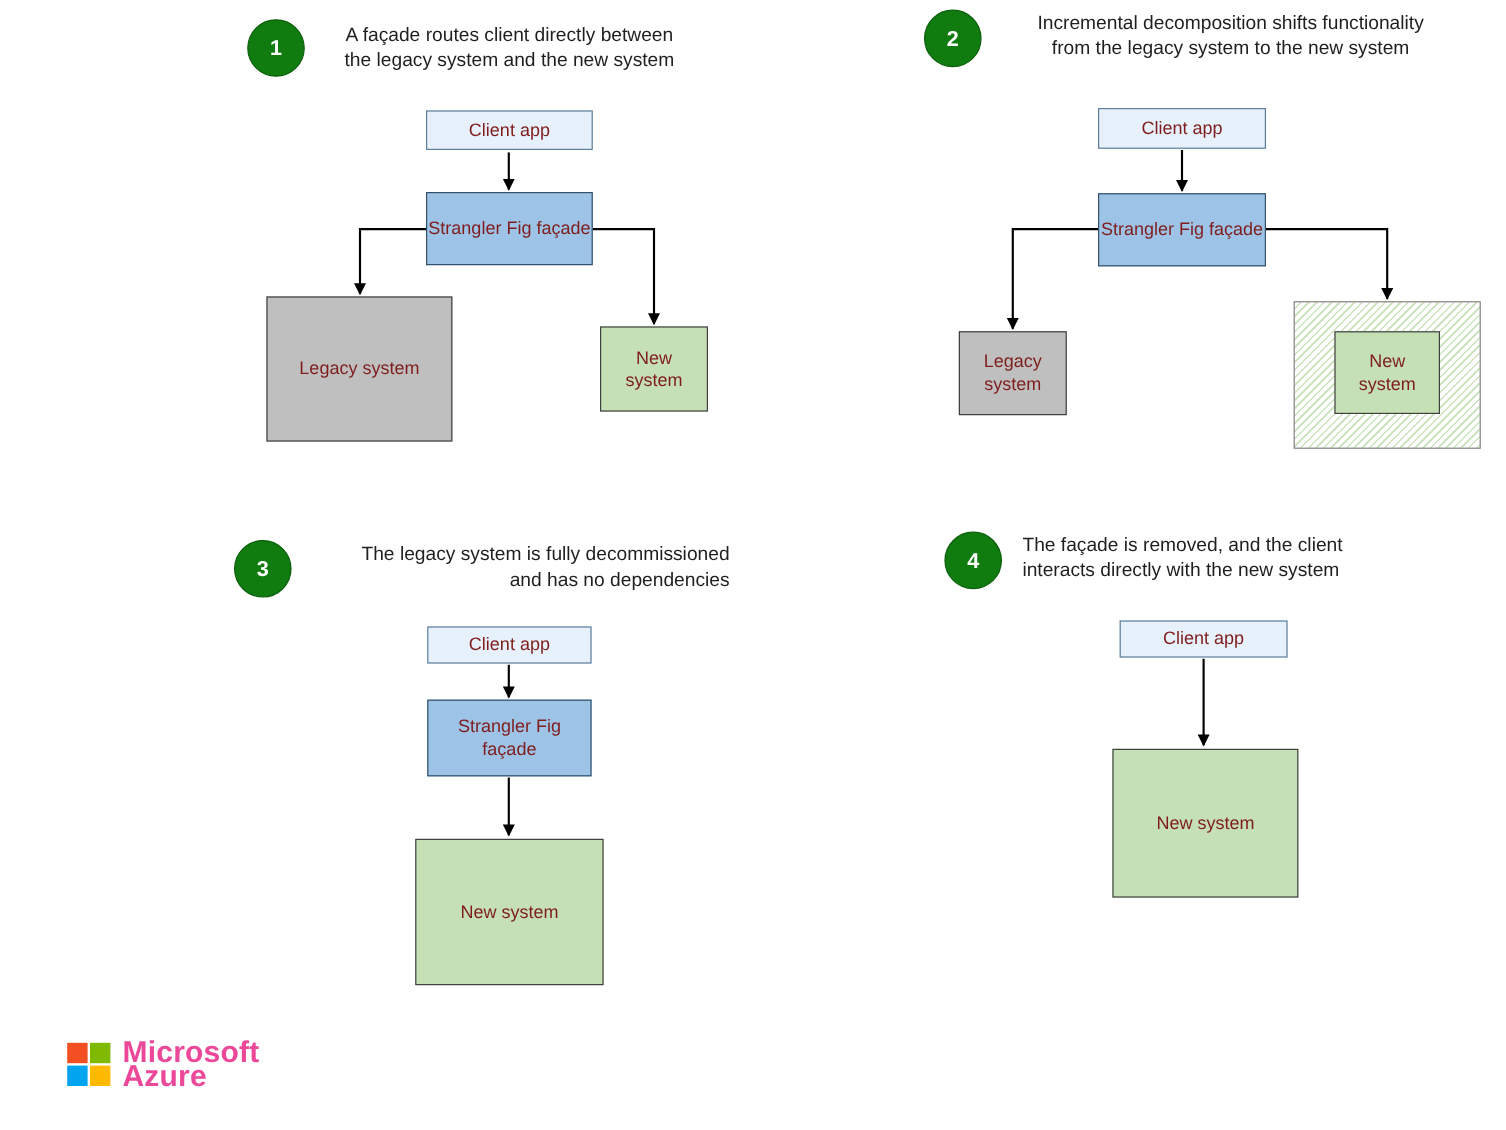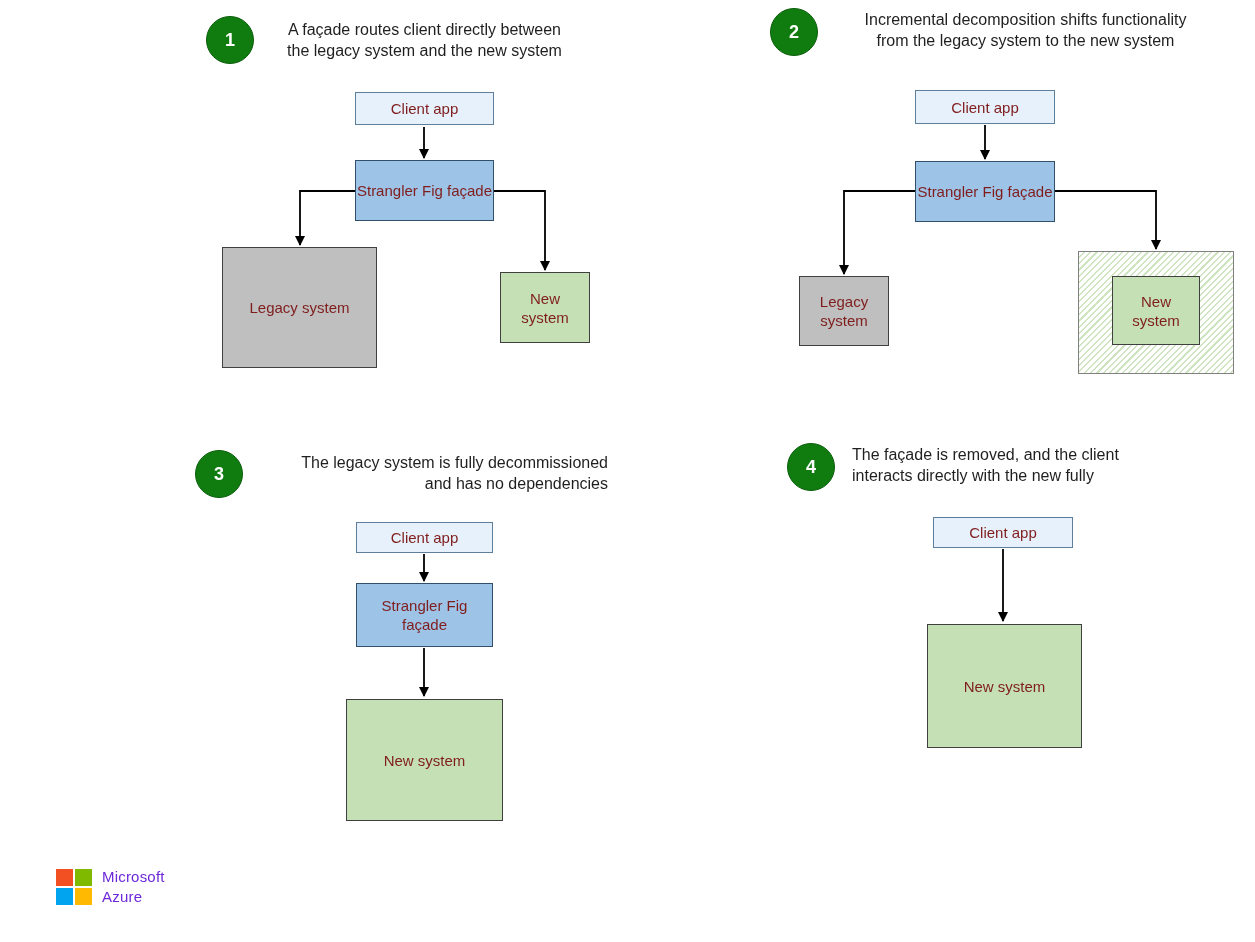--- a/index.html
+++ b/index.html
@@ -37,22 +37,22 @@
       #ffffff 0px,#ffffff 3px,#CFE4C0 3px,#CFE4C0 4.5px);
   }
   .pad-narrow{padding:0 10px;}
   .ms-logo{position:absolute;display:flex;align-items:center;}
   .ms-grid{
     width:36px;height:36px;display:grid;
     grid-template-columns:17px 17px;grid-template-rows:17px 17px;gap:2px;
   }
   .ms-sq{width:17px;height:17px;}
   .brand{
-    margin-left:10px;font-size:15px;line-height:20px;font-weight:400;
-    color:#6d28d9;letter-spacing:0.2px;
+    margin-left:10px;font-size:25px;line-height:20px;font-weight:700;
+    color:#ec4899;letter-spacing:0.2px;
   }
 </style>
 </head>
 <body>
 
 <div id="canvas">
 
   <svg class="arrows" width="1255" height="942">
     <defs>
       <marker id="ah" markerUnits="userSpaceOnUse" markerWidth="12" markerHeight="12" refX="9" refY="5" orient="auto">
@@ -130,21 +130,21 @@
   </div>
   <div class="box newsys" style="left:346px;top:699px;width:157px;height:122px;">
     <span>New system</span>
   </div>
 
   <div class="step-badge" style="left:787px;top:443px;">
     <span>4</span>
   </div>
   <div class="caption left" style="left:852px;top:444px;width:320px;">
     <div>The façade is removed, and the client</div>
-    <div>interacts directly with the new fully</div>
+    <div>interacts directly with the new system</div>
   </div>
   <div class="box client" style="left:933px;top:517px;width:140px;height:31px;">
     <span>Client app</span>
   </div>
   <div class="box newsys" style="left:927px;top:624px;width:155px;height:124px;">
     <span>New system</span>
   </div>
 
   <div class="ms-logo" style="left:56px;top:867px;">
     <div class="ms-grid">

